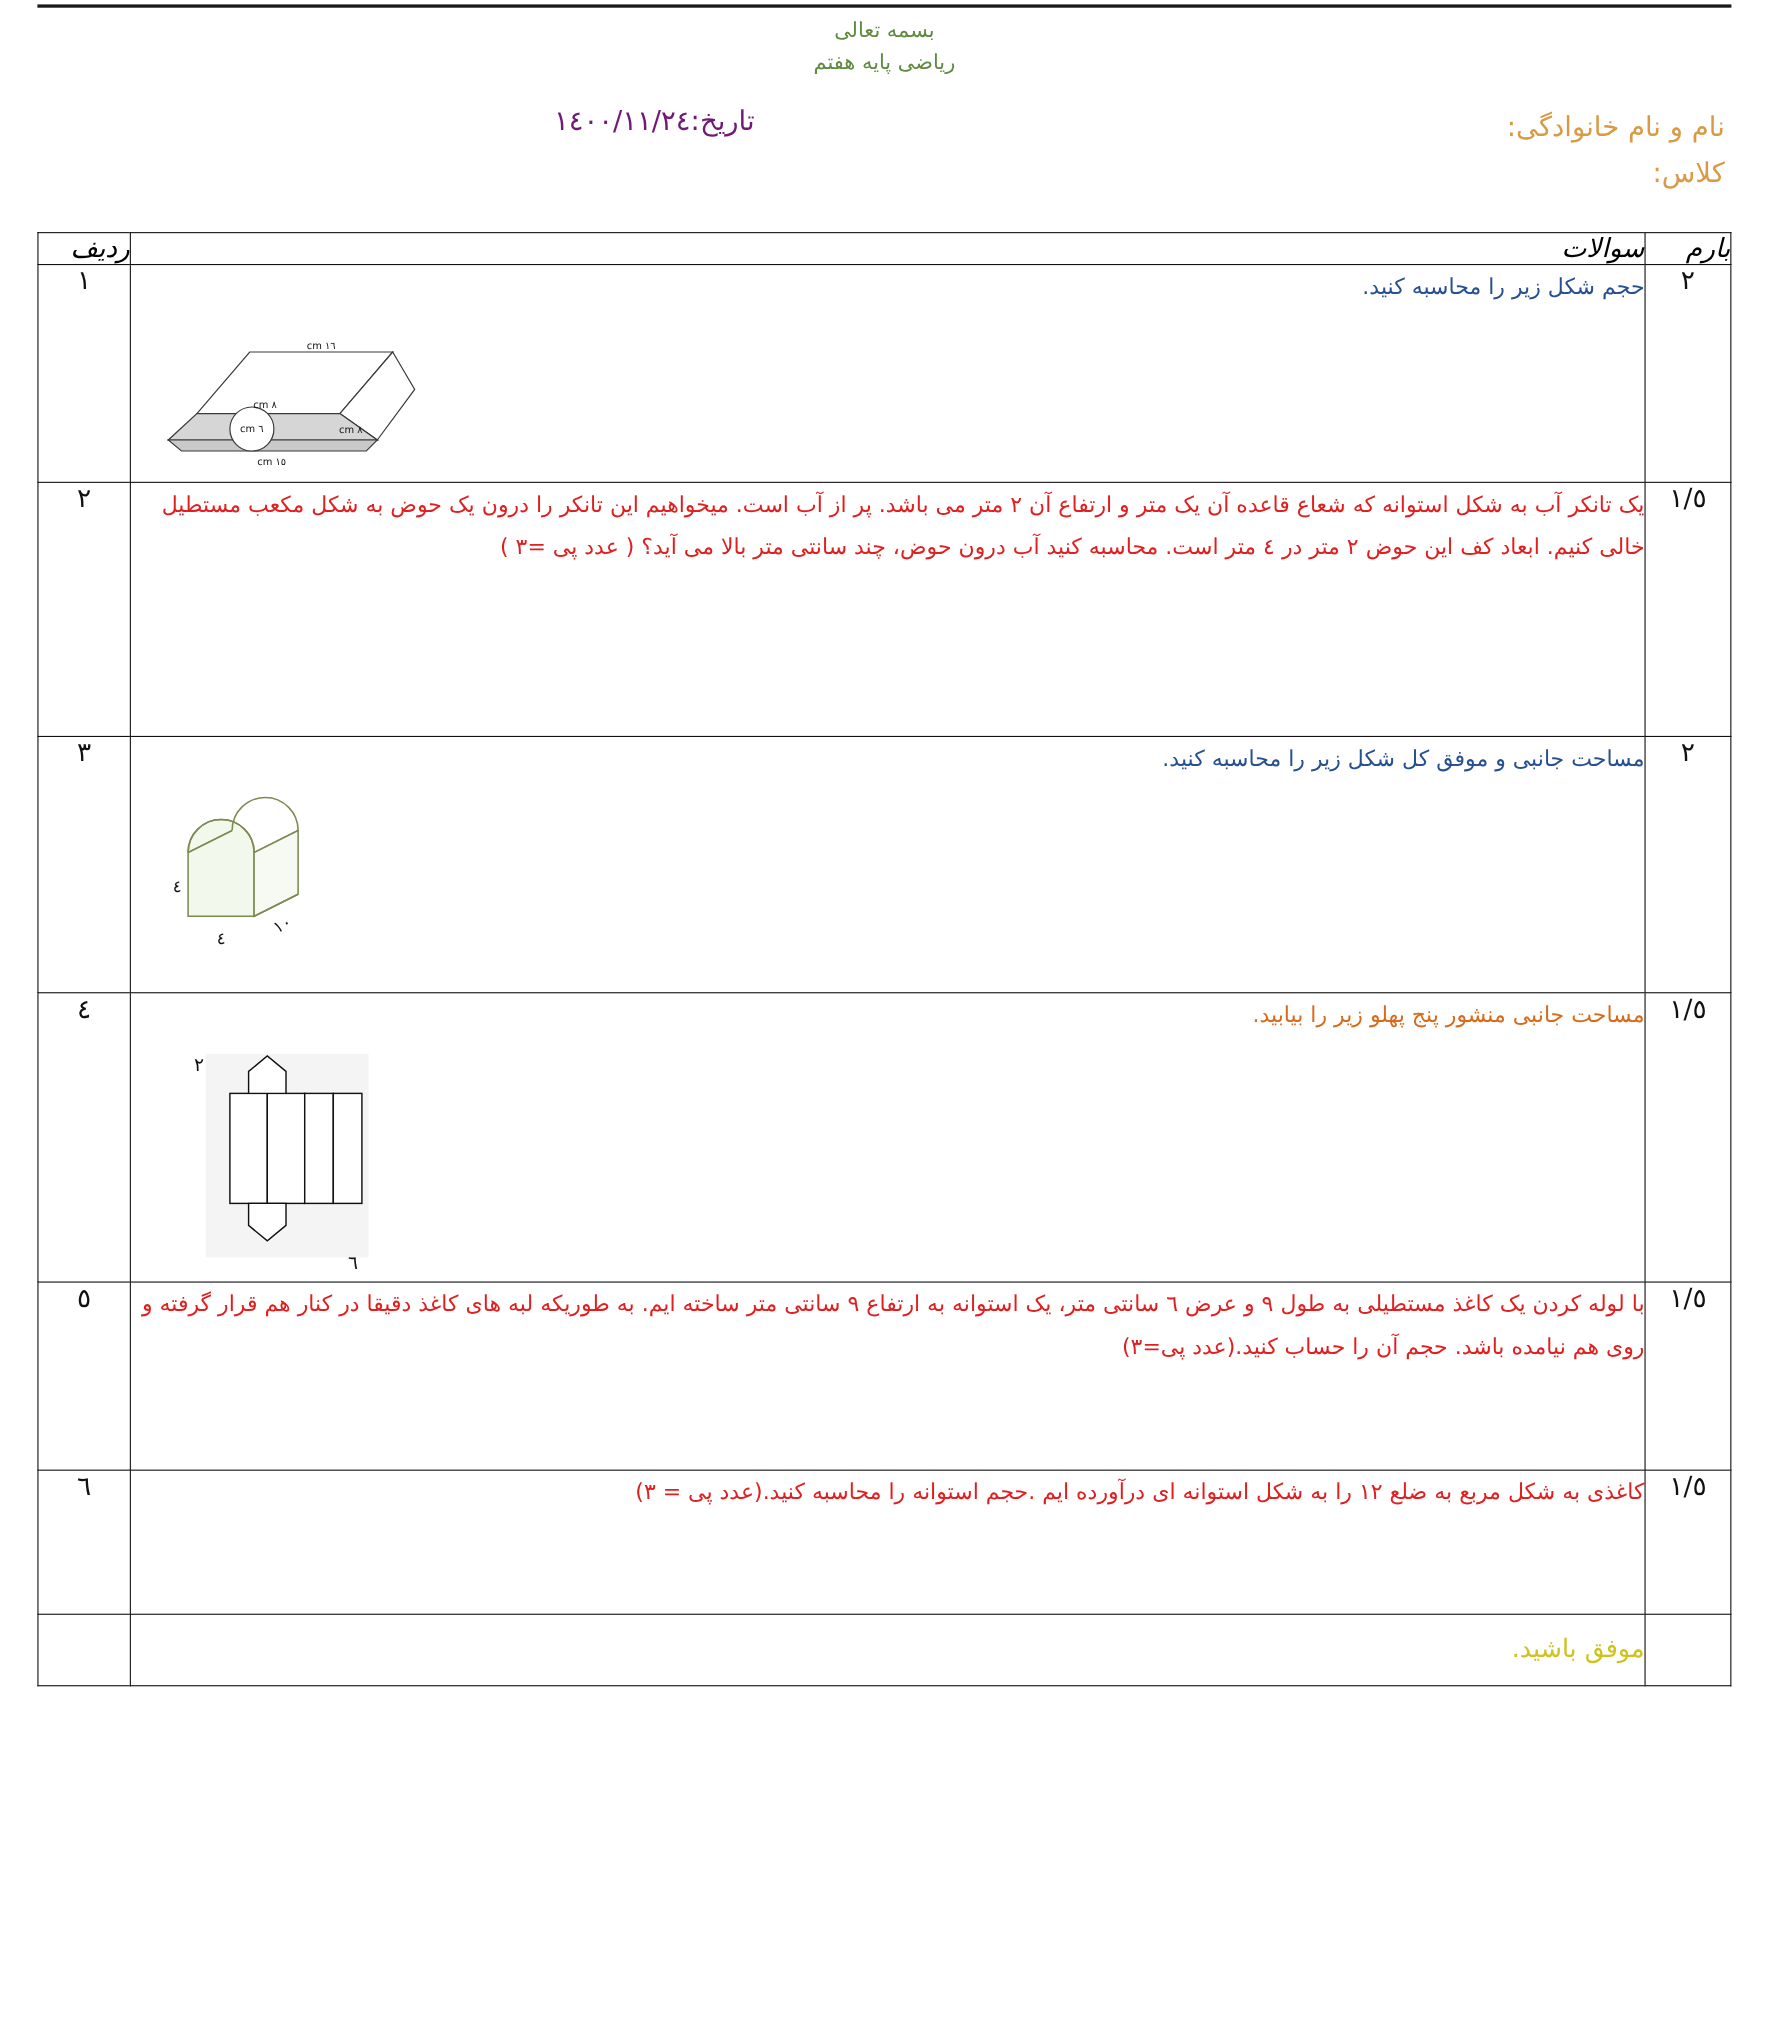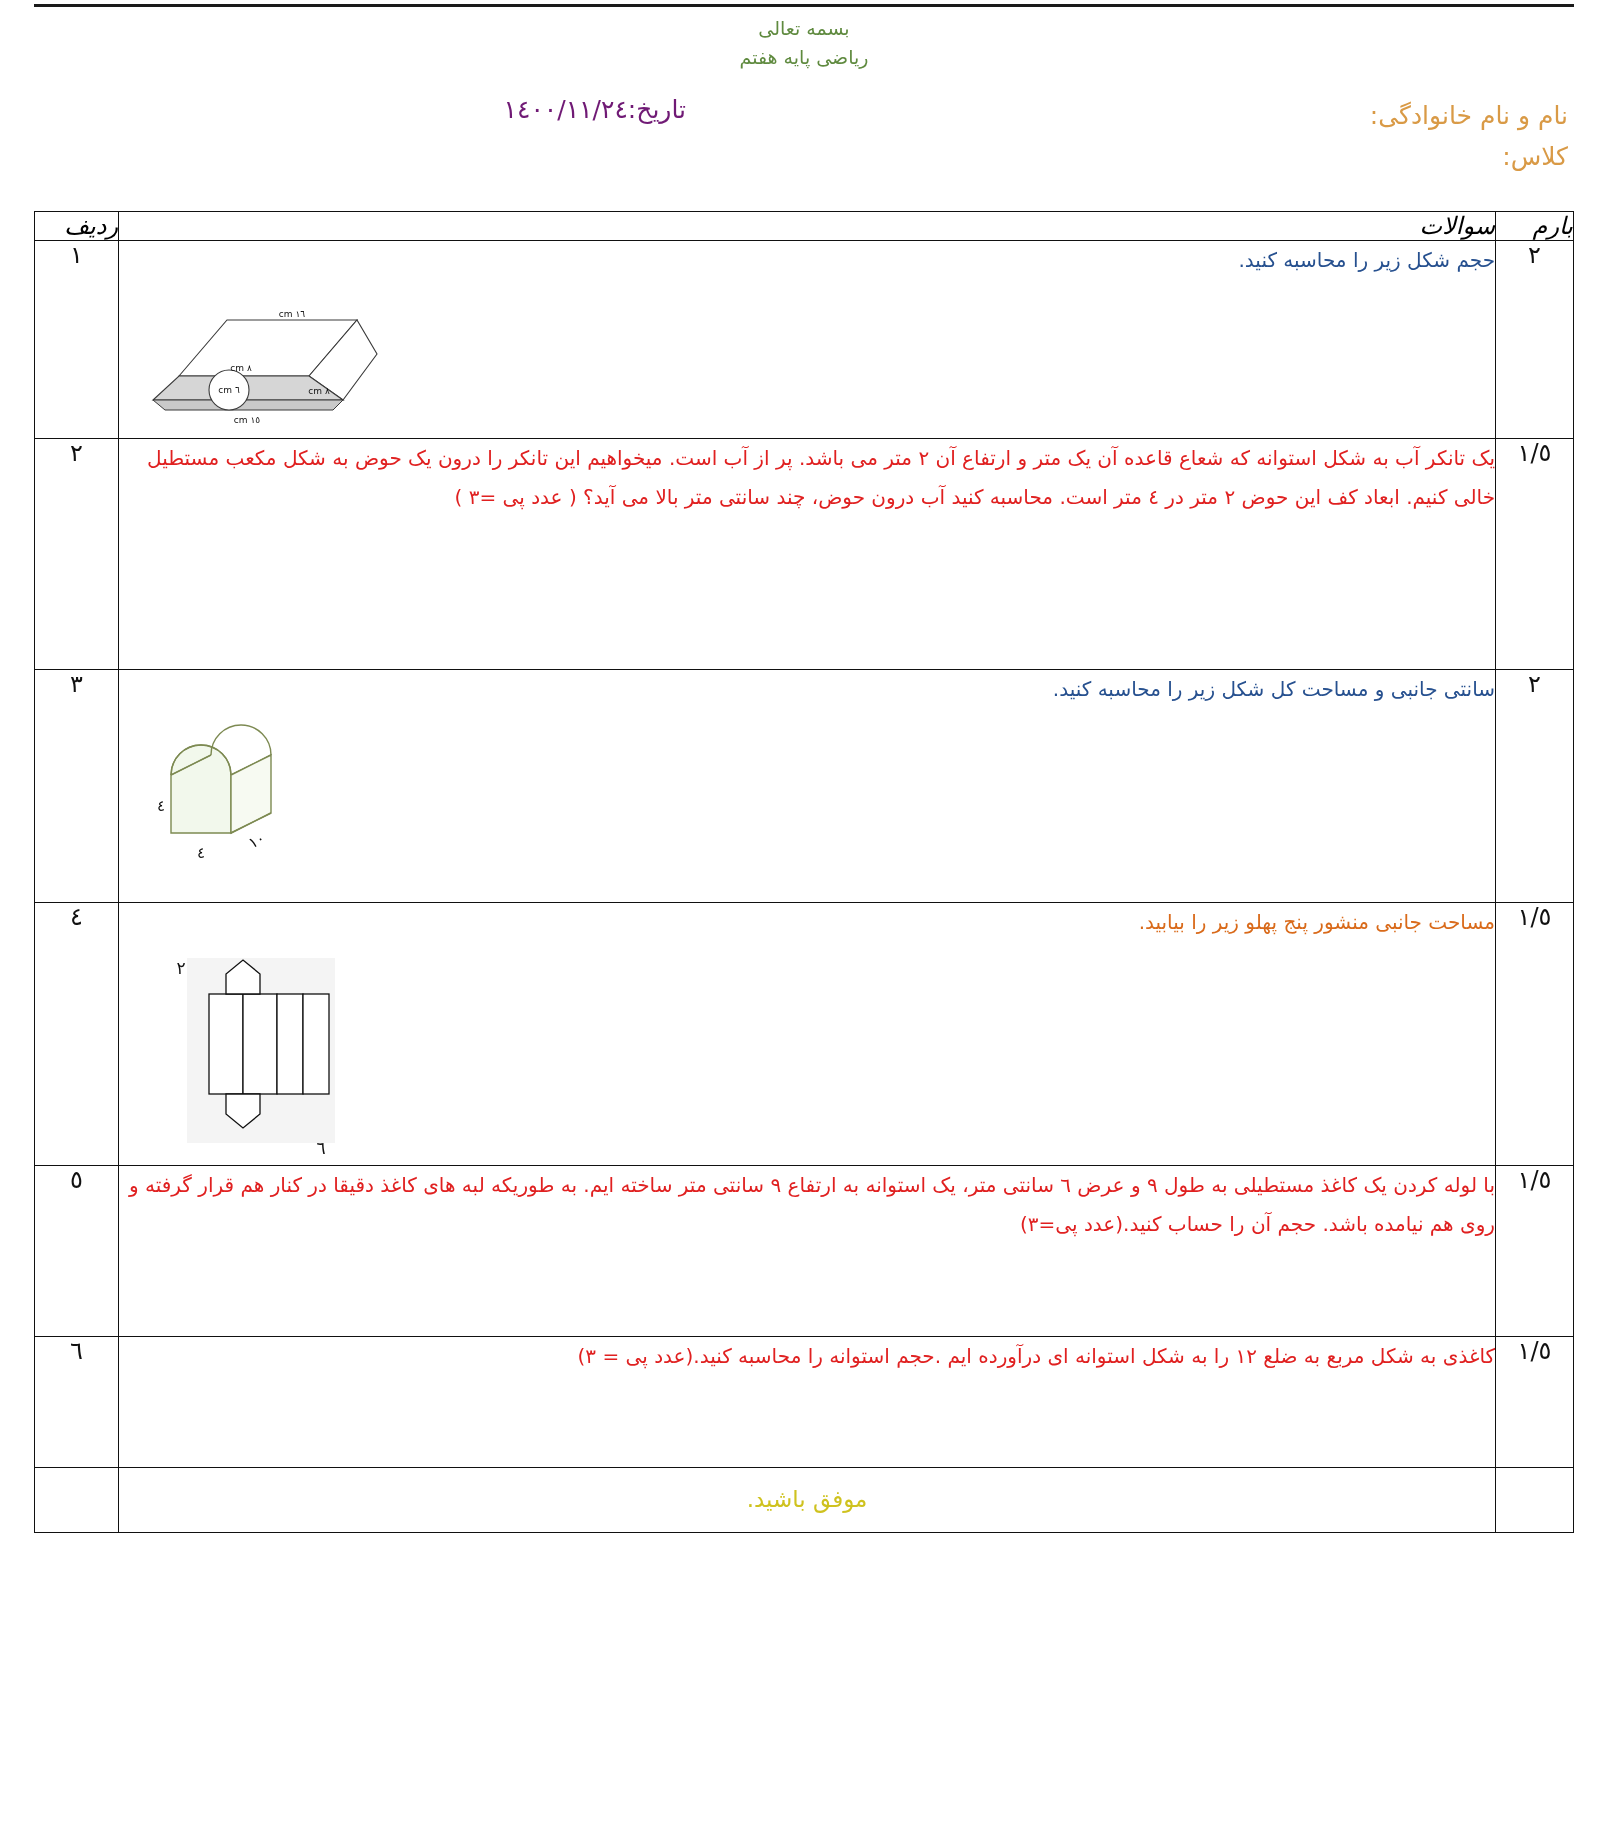--- a/index.html
+++ b/index.html
@@ -115,21 +115,20 @@
   .q-red    { color: #e02020; }
   .q-orange { color: #d96a1a; }
 
   .figwrap {
     display: block;
     text-align: left;
     margin-top: 4px;
   }
 
   .footer-note {
-    text-align: center;
     color: #cfc21f;
     font-size: 23px;
     padding: 18px 0 20px;
   }
 
   svg { display: inline-block; }
   .dimlabel {
     font-family: "DejaVu Sans", sans-serif;
     font-size: 9px;
     fill: #111;
@@ -202,21 +201,21 @@
         <td class="score">١/٥</td>
         <td class="body" style="height:230px">
           <div class="qtext q-red">یک تانکر آب به شکل استوانه که شعاع قاعده آن یک متر و ارتفاع آن ٢ متر می باشد. پر از آب است. میخواهیم این تانکر را درون یک حوض به شکل مکعب مستطیل خالی کنیم. ابعاد کف این حوض ٢ متر در ٤ متر است. محاسبه کنید آب درون حوض، چند سانتی متر بالا می آید؟ ( عدد پی =٣ )</div>
         </td>
         <td class="rownum">٢</td>
       </tr>
 
       <tr>
         <td class="score">٢</td>
         <td class="body">
-          <div class="qtext q-blue">سانتی جانبی و مساحت کل شکل زیر را محاسبه کنید.</div>
+          <div class="qtext q-blue">مساحت جانبی و موفق کل شکل زیر را محاسبه کنید.</div>
           <div class="figwrap">
             <svg width="260" height="185" viewBox="0 0 260 185">
 
               <path d="M52,120 L52,62 A30,30 0 0 1 112,62 L112,120 Z" fill="#f2f8ec" stroke="#7d8a52" stroke-width="1.4"></path>
 
               <path d="M52,62 A30,30 0 0 1 112,62" fill="none" stroke="#7d8a52" stroke-width="1.4"></path>
               <path d="M92,42 A30,30 0 0 1 152,42" fill="none" stroke="#7d8a52" stroke-width="1.4"></path>
               <line x1="52" y1="62" x2="92" y2="42" stroke="#7d8a52" stroke-width="1.4"></line>
               <line x1="112" y1="62" x2="152" y2="42" stroke="#7d8a52" stroke-width="1.4"></line>
 

